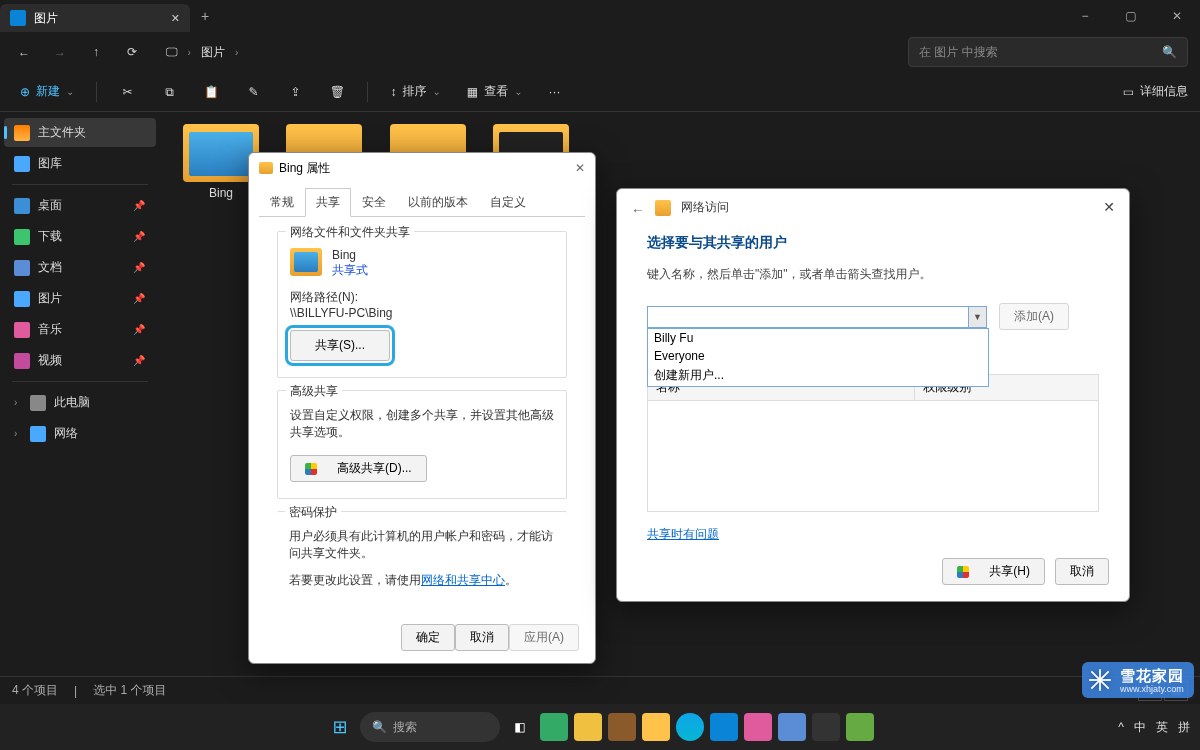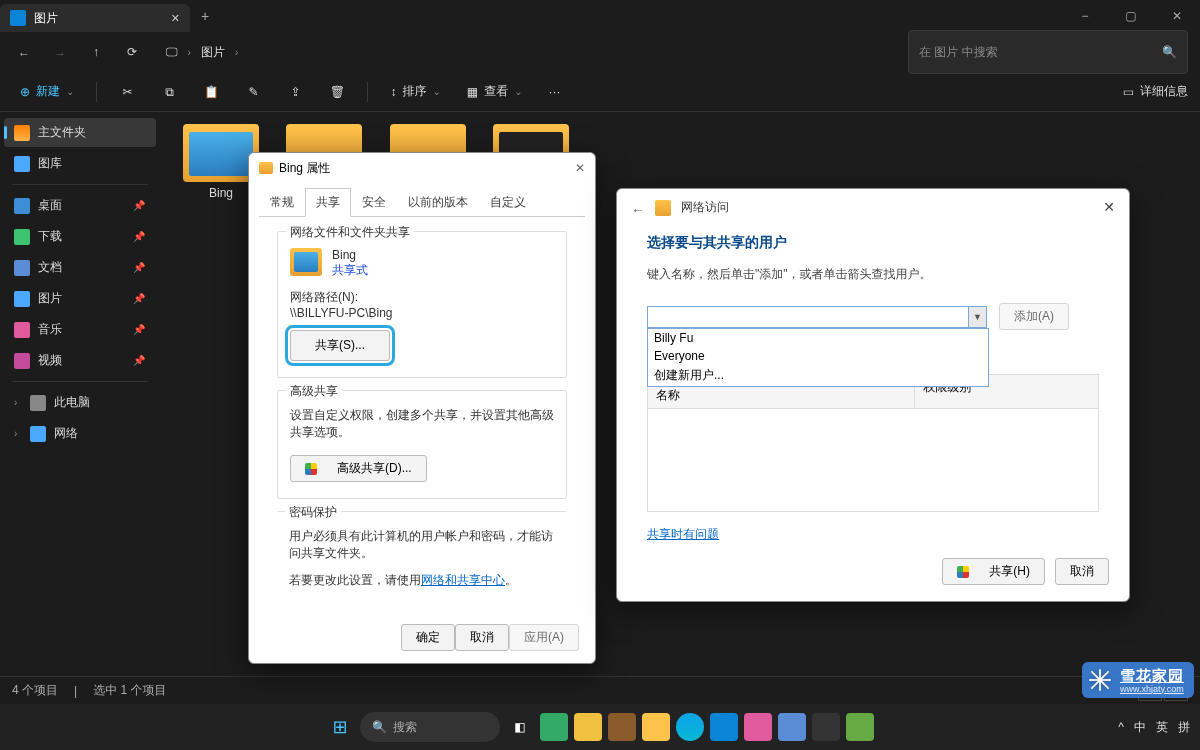--- a/index.html
+++ b/index.html
@@ -12,21 +12,21 @@
 .tab .close { margin-left:auto; font-size:11px; color:#ccc; }
 .newtab { width:30px; display:flex; align-items:center; justify-content:center; color:#aaa; font-size:14px; }
 .winctrl { margin-left:auto; display:flex; }
 .winctrl div { width:46px; display:flex; align-items:center; justify-content:center; color:#aaa; }
 
 
 .navrow { height:40px; display:flex; align-items:center; padding:0 12px; gap:12px; }
 .navrow .navbtn { width:24px; height:24px; display:flex; align-items:center; justify-content:center; color:#ccc; }
 .addr { display:flex; align-items:center; gap:10px; color:#ddd; margin-left:10px; }
 .chev { color:#888; font-size:10px; }
-.searchbox { margin-left:auto; width:280px; height:44px; background:#2a2a2a; border:1px solid #3a3a3a; border-radius:4px; display:flex; align-items:center; padding:0 10px; color:#888; }
+.searchbox { margin-left:auto; width:280px; height:30px; background:#2a2a2a; border:1px solid #3a3a3a; border-radius:4px; display:flex; align-items:center; padding:0 10px; color:#888; }
 .searchbox .sicon { margin-left:auto; }
 
 
 .toolrow { height:40px; display:flex; align-items:center; padding:0 12px; gap:10px; border-bottom:1px solid #333; }
 .tbtn { display:flex; align-items:center; gap:6px; padding:4px 8px; color:#ddd; border-radius:4px; }
 .tbtn.accent { color:#4cc2ff; }
 .tbtn .tico { width:16px; height:16px; display:flex; align-items:center; justify-content:center; }
 .sep { width:1px; height:20px; background:#3a3a3a; margin:0 4px; }
 .detailsbtn { margin-left:auto; display:flex; align-items:center; gap:6px; color:#ddd; }
 
@@ -101,27 +101,27 @@
 .sharedlg .hint { font-size:12px; color:#444; margin-bottom:20px;}
 .combo-row { display:flex; gap:12px; align-items:center; }
 .combo { flex:0 0 340px; height:22px; border:1px solid #7aa8d8; display:flex; align-items:center; background:#fff; position:relative;}
 .combo .caret { width:18px; height:100%; border-left:1px solid #7aa8d8; background:#e8e8e8; display:flex; align-items:center; justify-content:center; font-size:9px; color:#555;}
 .combo input { flex:1; border:none; outline:none; height:100%; padding:0 4px; font-size:12px;}
 .dropdown { position:absolute; top:21px; left:-1px; width:342px; border:1px solid #7aa8d8; background:#fff; font-size:12px; z-index:5;}
 .dropdown div { padding:2px 6px; }
 .listarea { margin-top:2px; border:1px solid #ddd; height:138px; }
 .listhdr { display:flex; background:#f5f5f5; border-bottom:1px solid #ddd; font-size:12px;}
 .listhdr div { padding:4px 8px; border-right:1px solid #ddd;}
-.listhdr div:first-child{ flex:1.5;margin-top:8px;} .listhdr div:last-child{ flex:1; border-right:none;}
+.listhdr div:first-child{ flex:1.5;} .listhdr div:last-child{ flex:1; border-right:none;}
 .sharefooter { position:absolute; bottom:16px; right:20px; display:flex; gap:10px;}
 .shieldbtn { display:inline-flex; align-items:center; gap:20px;}
 .shield{ width:12px; height:12px; background:conic-gradient(#ffcc00 0 25%, #e03030 0 50%, #2a7ec0 0 75%, #3cb04a 0); border-radius:2px; }
 
 
-.watermark { position:absolute; right:6px; bottom:52px; color:#fff; font-size:12px; display:flex; align-items:center; gap:6px; background:rgba(60,130,220,0.9); padding:4px 10px 4px 4px; border-radius:6px;text-decoration:underline;}
+.watermark { position:absolute; right:6px; bottom:52px; color:#fff; font-size:12px; display:flex; align-items:center; gap:6px; background:rgba(60,130,220,0.9); padding:4px 10px 4px 4px; border-radius:6px;}
 .watermark .logo{ width:28px; height:28px; display:flex; align-items:center; justify-content:center;}
 .watermark .logo svg{ filter:drop-shadow(0 0 2px rgba(0,0,0,0.3));}
 .watermark .t1{ font-size:15px; font-weight:bold; letter-spacing:1px;}
 .watermark .t2{ font-size:9px; opacity:0.85; margin-top:-2px;}
 </style>
 </head>
 <body>
 
 <div class="titlebar">
   <div class="tab">

